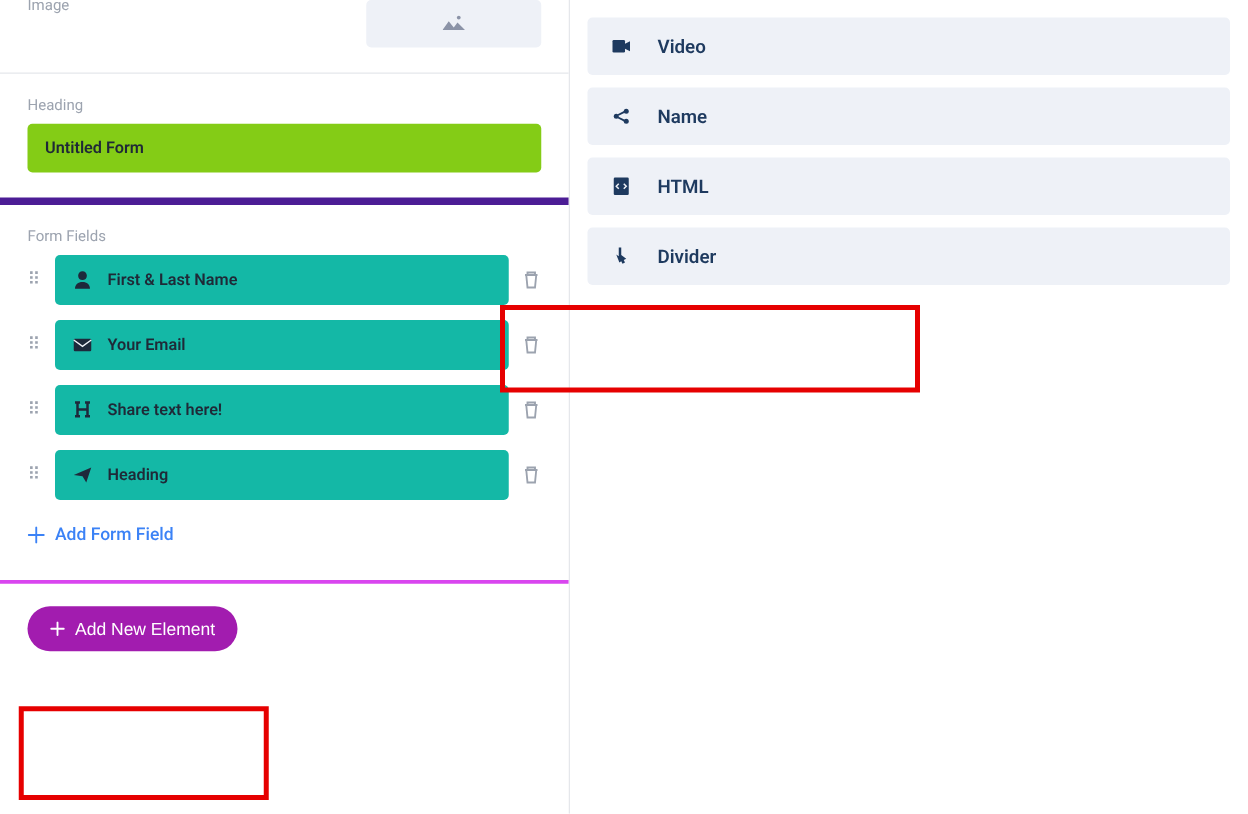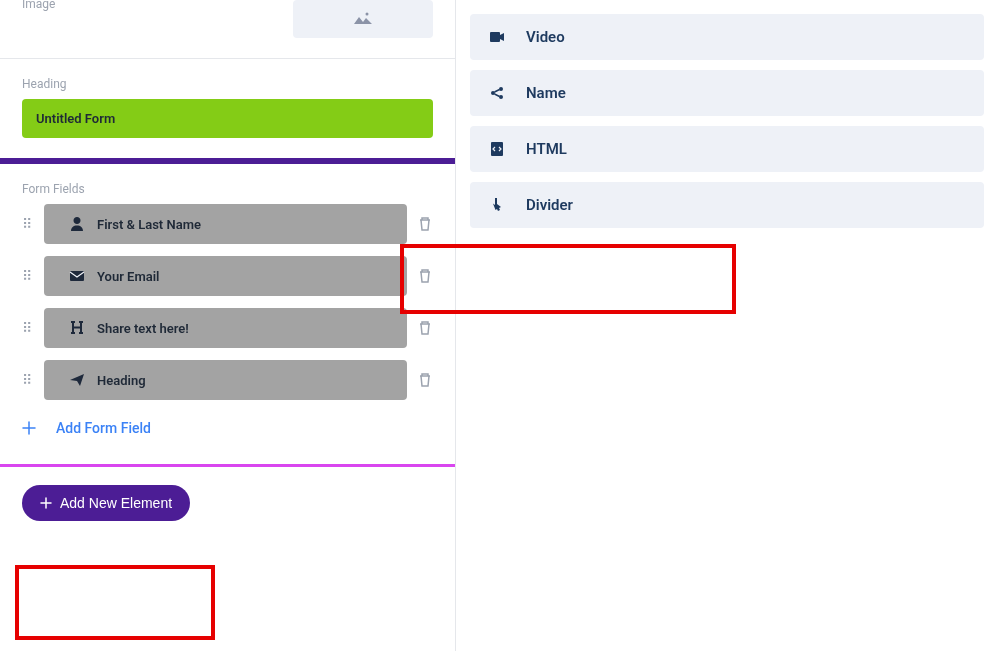--- a/index.html
+++ b/index.html
@@ -60,23 +60,23 @@
       margin-bottom: 12px;
     }
     .drag-handle {
       color: #9ca3af;
       cursor: grab;
       font-size: 14px;
       width: 12px;
     }
     .field-card {
       flex: 1;
-      background: #a3a3a3;
+      background: #14b8a6;
       border-radius: 4px;
-      padding: 12px 25px;
+      padding: 12px 14px;
       display: flex;
       align-items: center;
       gap: 12px;
     }
     .field-icon {
       width: 16px;
       height: 16px;
       color: #1e293b;
       display: flex;
       align-items: center;
@@ -87,32 +87,32 @@
       font-weight: 600;
       color: #1f2937;
     }
     .trash-icon {
       color: #9ca3af;
       cursor: pointer;
     }
     .add-link {
       display: flex;
       align-items: center;
-      gap: 20px;
+      gap: 8px;
       color: #3b82f6;
       font-size: 14px;
       font-weight: 500;
       cursor: pointer;
       padding: 8px 0;
     }
     .add-btn-section {
       padding: 18px 22px;
     }
     .primary-btn {
-      background: #4c1d95;
+      background: #a21caf;
       color: #fff;
       border: none;
       border-radius: 30px;
       padding: 10px 18px;
       font-size: 14px;
       font-weight: 500;
       cursor: pointer;
       display: inline-flex;
       align-items: center;
       gap: 8px;

